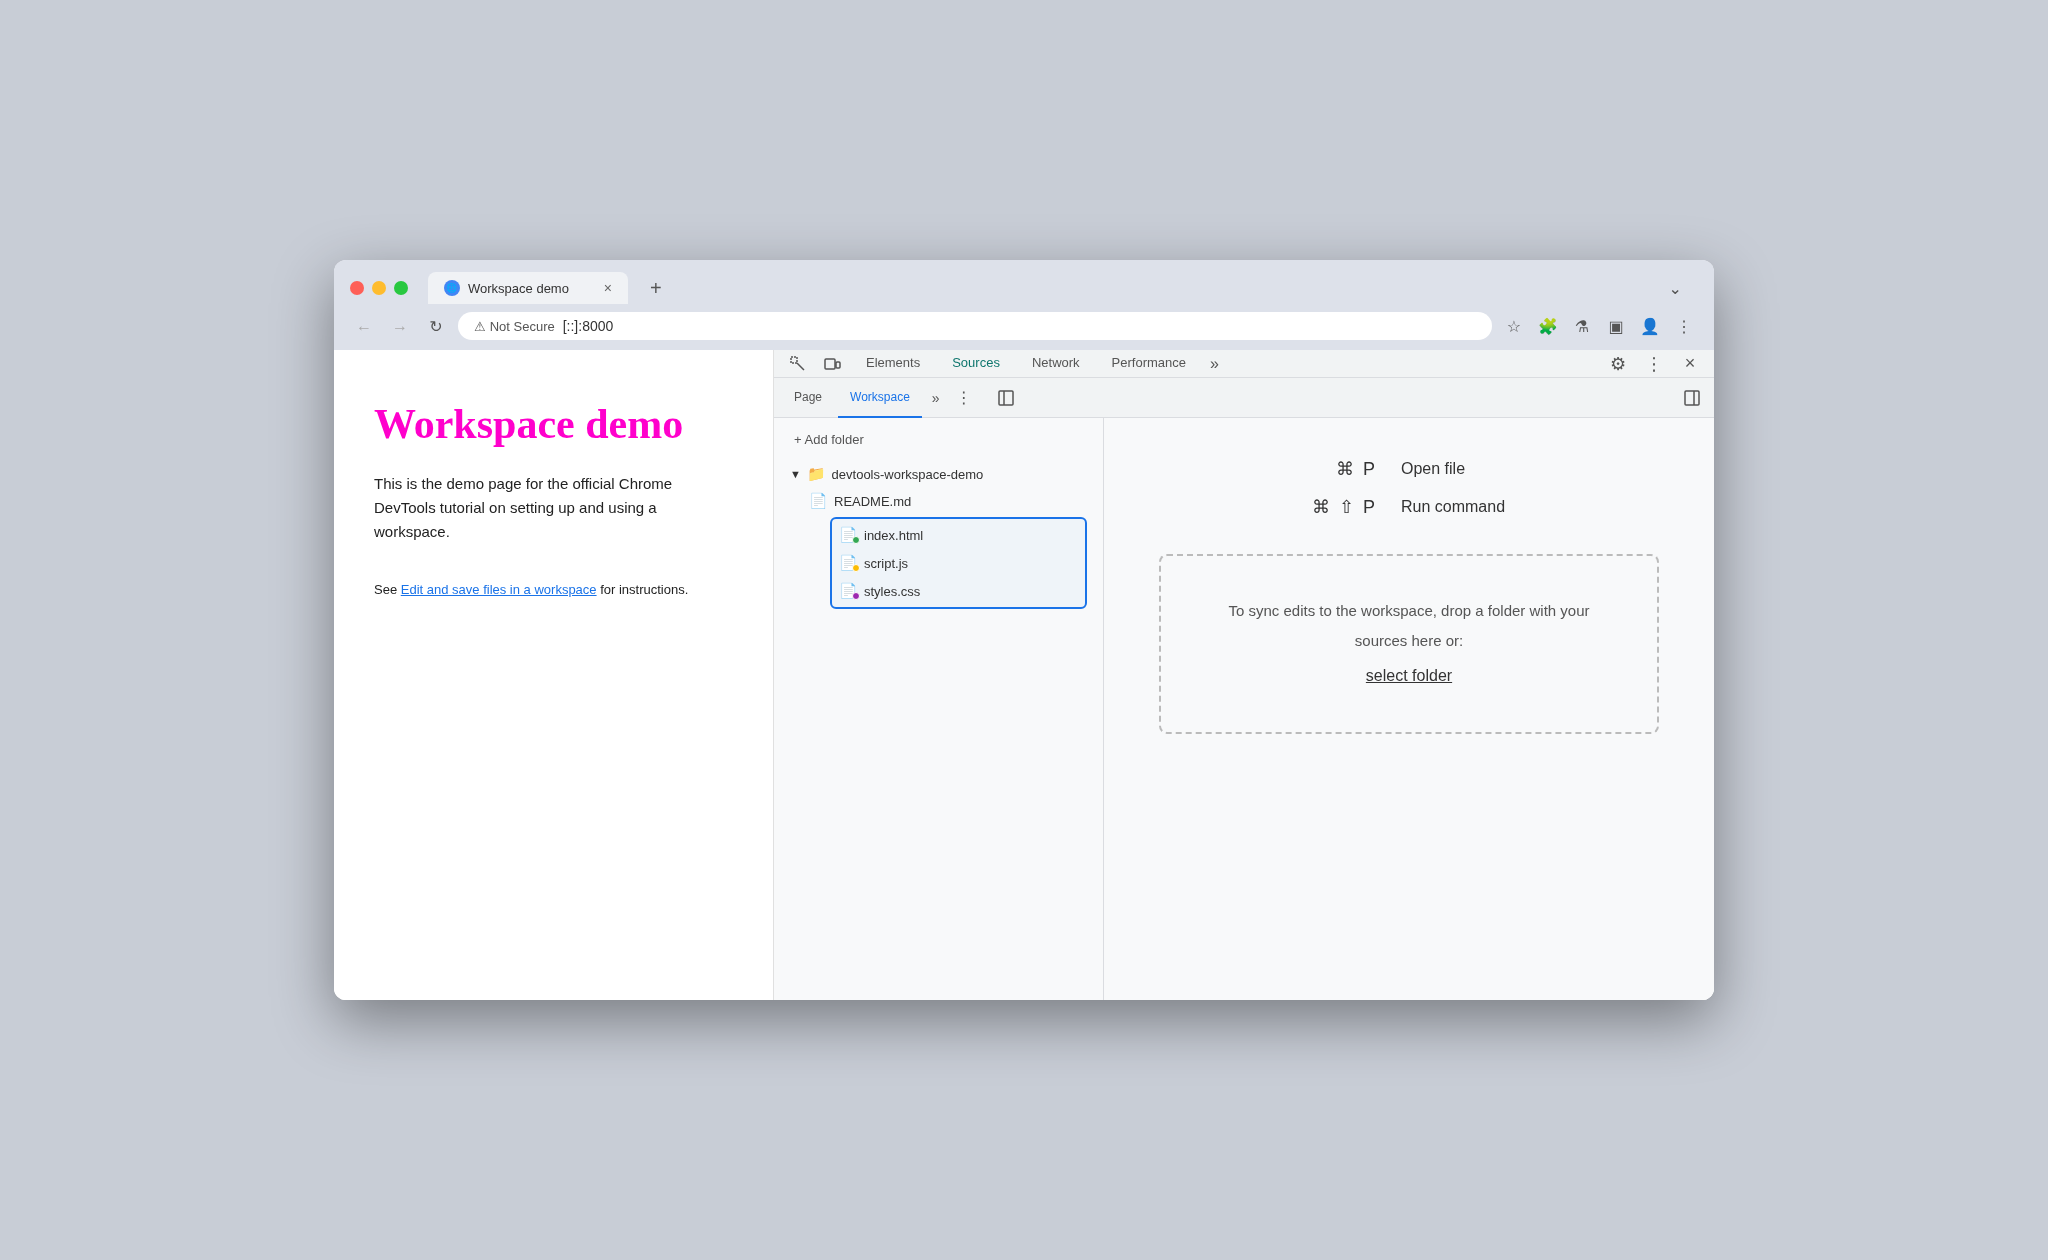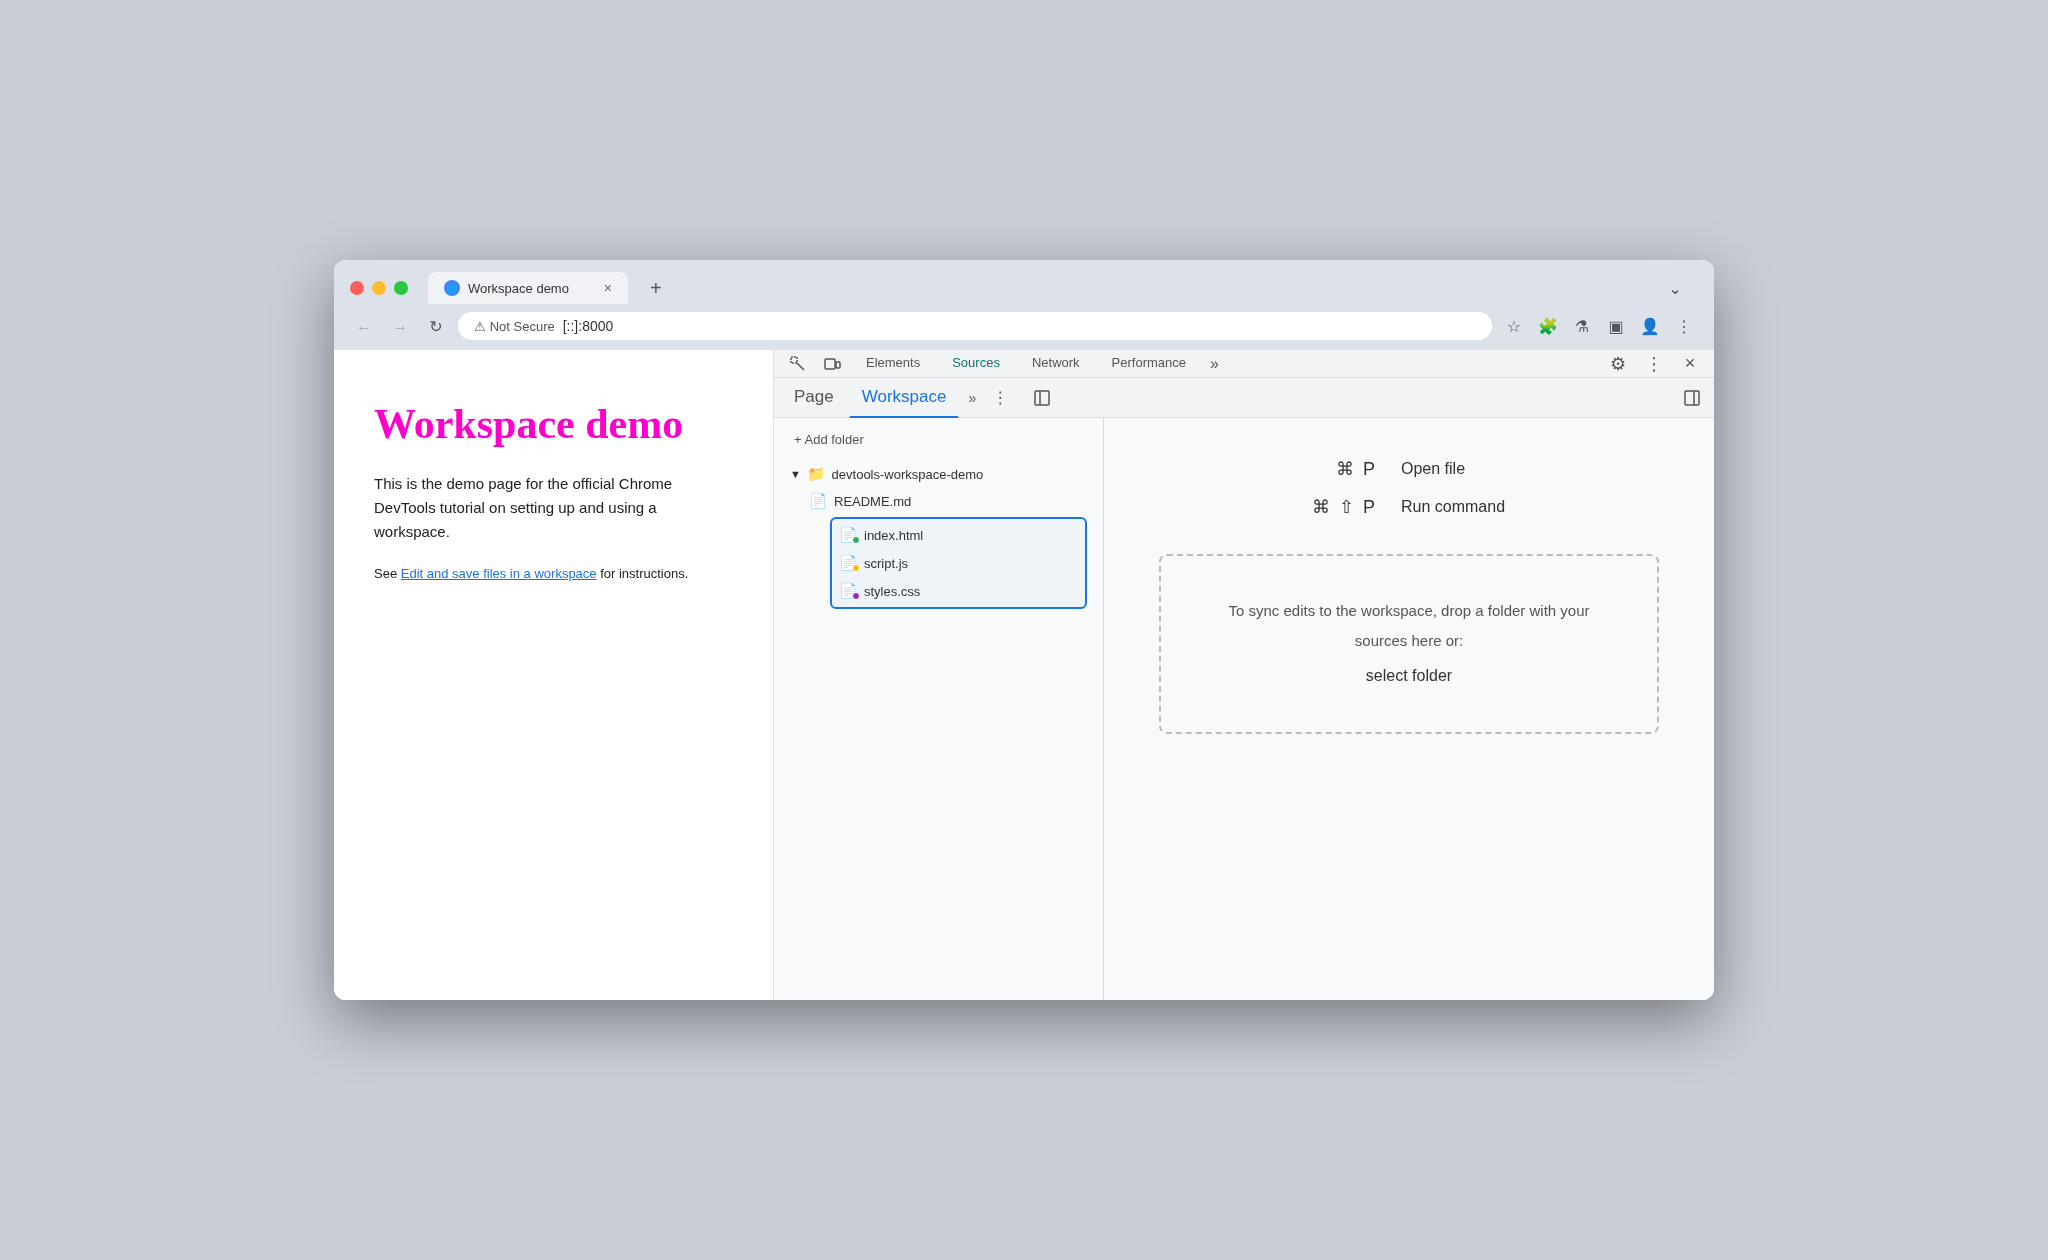--- a/index.html
+++ b/index.html
@@ -150,21 +150,21 @@
       font-size: 42px;
       font-weight: bold;
       color: #ff00cc;
       margin-bottom: 24px;
       font-family: serif;
     }
     .page-body {
       font-size: 15px;
       color: #222;
       line-height: 1.6;
-      margin-bottom: 20px;
+      margin-bottom: 36px;
     }
     .page-link-text {
       font-size: 13px;
       color: #222;
       line-height: 1.6;
     }
     .page-link {
       color: #1a73e8;
       text-decoration: underline;
       cursor: pointer;
@@ -238,21 +238,21 @@
       display: flex;
       align-items: center;
       height: 40px;
       gap: 4px;
     }
     .sub-tab {
       padding: 0 12px;
       height: 40px;
       display: flex;
       align-items: center;
-      font-size: 17px;
+      font-size: 12px;
       color: #555;
       cursor: pointer;
       border-bottom: 2px solid transparent;
     }
     .sub-tab.active {
       color: #1a73e8;
       border-bottom: 2px solid #1a73e8;
     }
     .sub-tab-more {
       color: #555;
@@ -391,20 +391,21 @@
       padding: 40px 60px;
       text-align: center;
       color: #555;
       font-size: 15px;
       line-height: 2;
       margin-top: 20px;
       width: 90%;
       max-width: 500px;
     }
     .select-folder-link {
+      text-decoration: underline;
       color: #333;
       cursor: pointer;
       font-size: 16px;
       display: block;
       margin-top: 4px;
     }
     
     .status-bar {
       height: 28px;
       background: #f1f3f4;

